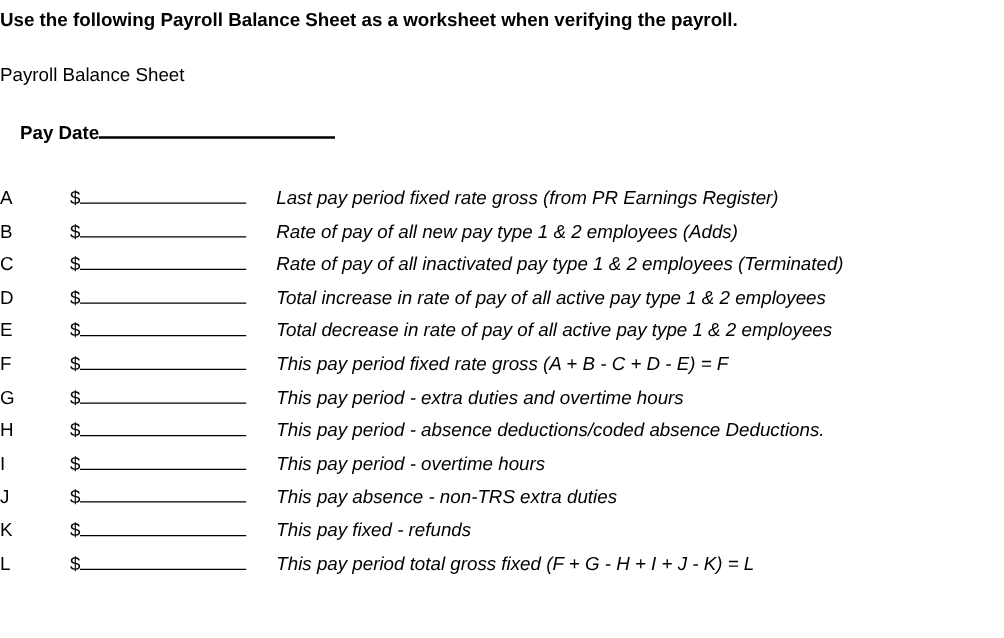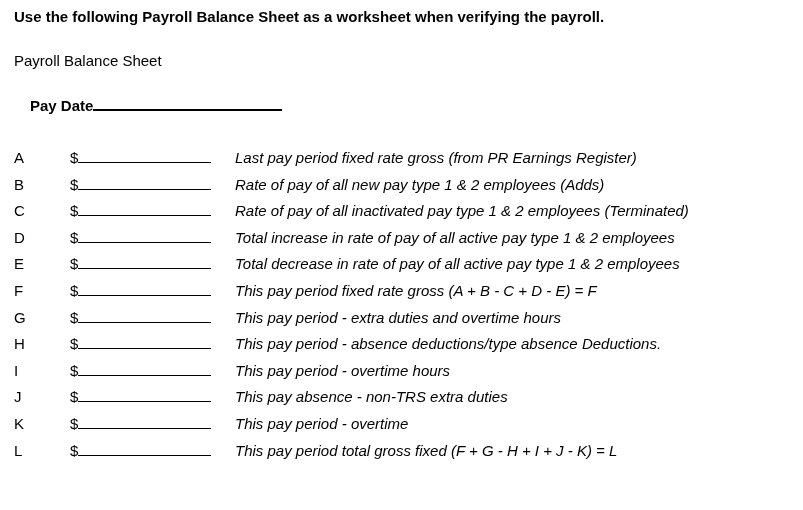--- a/index.html
+++ b/index.html
@@ -6,21 +6,20 @@
   html, body {
     width: 803px; height: 510px;
     background: #ffffff;
     overflow: hidden;
     font-family: "Liberation Sans", "DejaVu Sans", sans-serif;
     color: #000000;
   }
   .page {
     position: relative;
     width: 803px; height: 510px;
-    padding-left: 14px;
     font-size: 15px;
     line-height: 19px;
   }
   .instruction {
     padding-top: 7px;
     font-weight: bold;
   }
   .doc-title {
     margin-top: 25px;
     font-weight: normal;
@@ -109,39 +108,39 @@
 
     <div class="row">
       <span class="letter">G</span>
       <span class="amount"><span>$</span><span class="blank"></span></span>
       <span class="desc">This pay period - extra duties and overtime hours</span>
     </div>
 
     <div class="row">
       <span class="letter">H</span>
       <span class="amount"><span>$</span><span class="blank"></span></span>
-      <span class="desc">This pay period - absence deductions/type absence Deductions.</span>
+      <span class="desc">This pay period - absence deductions/coded absence Deductions.</span>
     </div>
 
     <div class="row">
       <span class="letter">I</span>
       <span class="amount"><span>$</span><span class="blank"></span></span>
       <span class="desc">This pay period - overtime hours</span>
     </div>
 
     <div class="row">
       <span class="letter">J</span>
       <span class="amount"><span>$</span><span class="blank"></span></span>
       <span class="desc">This pay absence - non-TRS extra duties</span>
     </div>
 
     <div class="row">
       <span class="letter">K</span>
       <span class="amount"><span>$</span><span class="blank"></span></span>
-      <span class="desc">This pay period - overtime</span>
+      <span class="desc">This pay fixed - refunds</span>
     </div>
 
     <div class="row">
       <span class="letter">L</span>
       <span class="amount"><span>$</span><span class="blank"></span></span>
       <span class="desc">This pay period total gross fixed (F + G - H + I + J - K) = L</span>
     </div>
 
   </div>
 </div>

